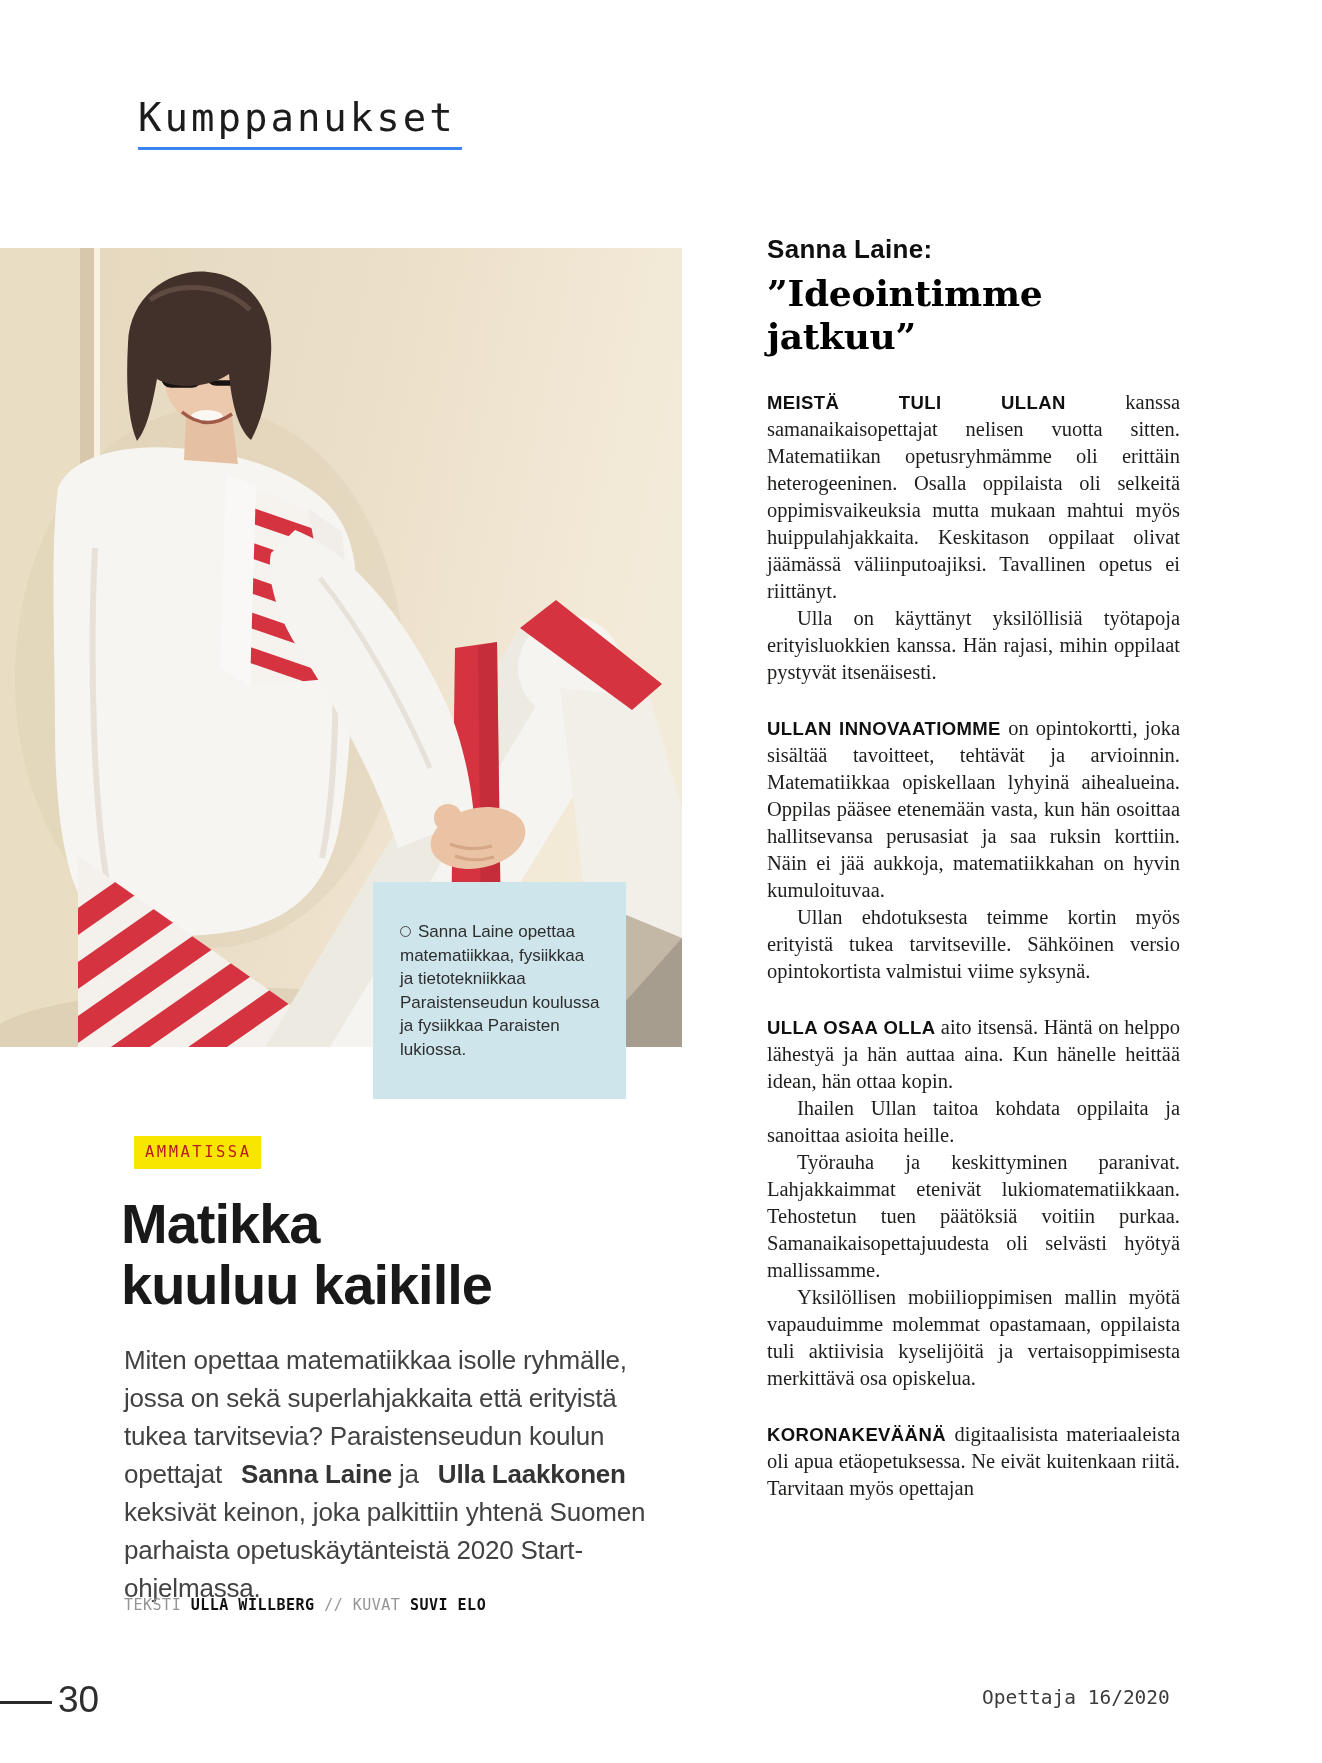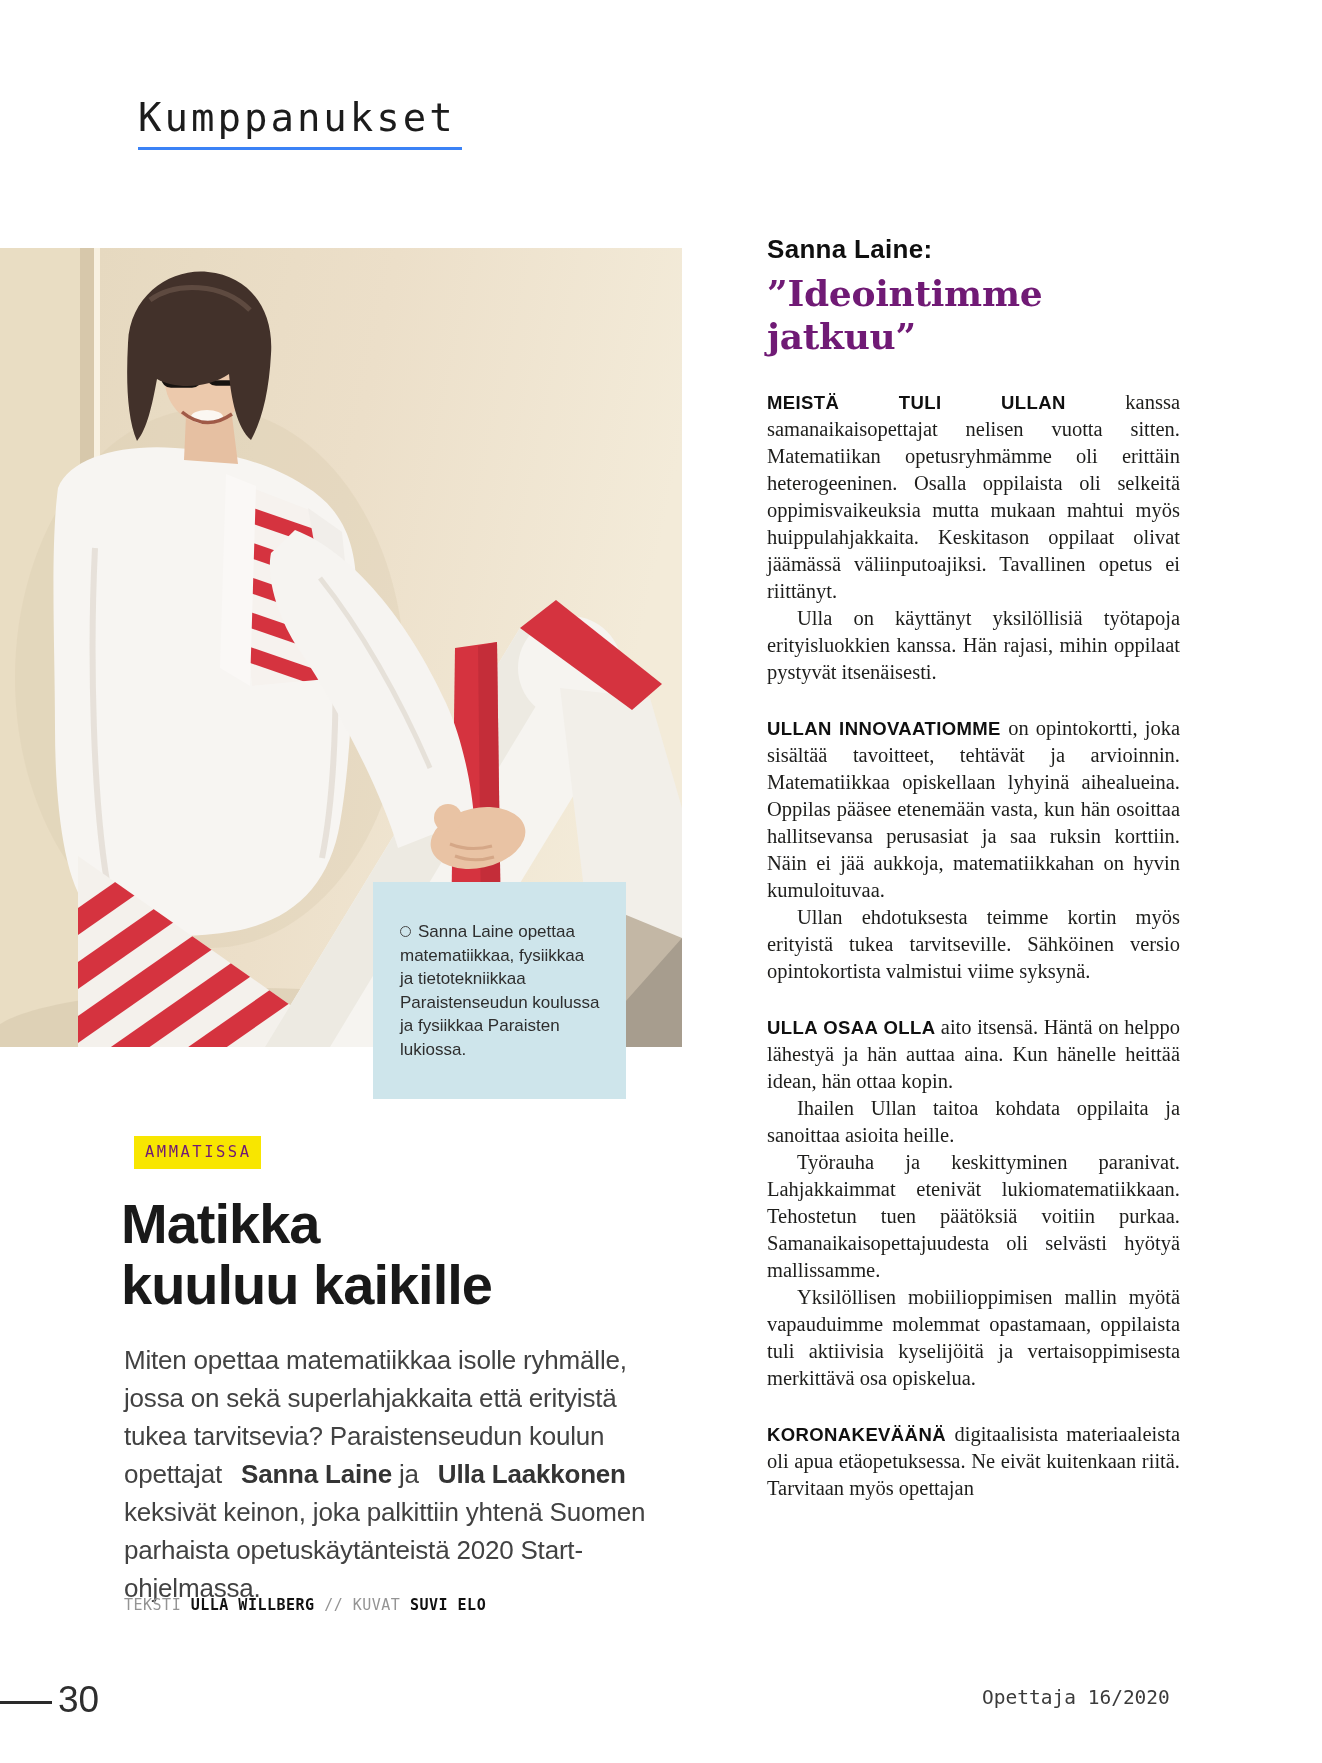--- a/index.html
+++ b/index.html
@@ -17,21 +17,21 @@
   .photo svg{display:block;}
 
   
   .caption-box{position:absolute;left:373px;top:882px;width:253px;height:217px;
     box-sizing:border-box;background:#cee5eb;padding:38px 24px 16px 27px;
     font-size:17px;line-height:23.5px;font-weight:300;color:#2e2e2e;}
   .caption-marker{display:inline-block;width:9px;height:9px;border:1.6px solid #474747;
     border-radius:50%;margin-right:7px;background:transparent;}
 
   
-  .kicker{position:absolute;left:134px;top:1136px;background:#f8e600;color:#701a75;
+  .kicker{position:absolute;left:134px;top:1136px;background:#f8e600;color:#b91c1c;
     font-family:"DejaVu Sans Mono","Liberation Mono",monospace;
     font-size:15.5px;letter-spacing:2.5px;padding:7px 9px 8px 11px;}
 
   
   .headline{position:absolute;left:121px;top:1193px;margin:0;
     font-size:56px;line-height:61px;font-weight:bold;letter-spacing:-1px;color:#191919;}
   .headline-line{display:block;}
 
   
   .intro{position:absolute;left:124px;top:1341px;width:552px;margin:0;
@@ -41,21 +41,21 @@
   
   .byline{position:absolute;left:124px;top:1596px;margin:0;
     font-family:"DejaVu Sans Mono","Liberation Mono",monospace;font-size:15px;letter-spacing:0.5px;}
   .byline .seg-muted{color:#949494;}
   .byline .seg-strong{color:#111;font-weight:bold;text-align:center;}
 
   
   .right-col{position:absolute;left:767px;top:234px;width:413px;}
   .speaker{font-weight:bold;font-size:26px;letter-spacing:0.3px;color:#0f0f0f;}
   .quote{margin:7px 0 0;font-family:"DejaVu Serif","Liberation Serif",serif;
-    font-weight:bold;font-size:36px;line-height:43px;letter-spacing:-0.3px;color:#701a75;}
+    font-weight:bold;font-size:36px;line-height:43px;letter-spacing:-0.3px;color:#000000;}
   .quote-line{display:block;}
   .article-body{margin-top:31px;font-family:"Liberation Serif",serif;
     font-size:20.5px;line-height:27px;text-align:justify;color:#1d1d1b;}
   .article-section + .article-section{margin-top:29px;}
   .article-body p{margin:0;}
   .indent-paragraph{text-indent:30px;}
   .lead-in{font-family:"Liberation Sans",sans-serif;font-weight:bold;
     font-size:18.5px;letter-spacing:0.4px;color:#101010;}
 
   

